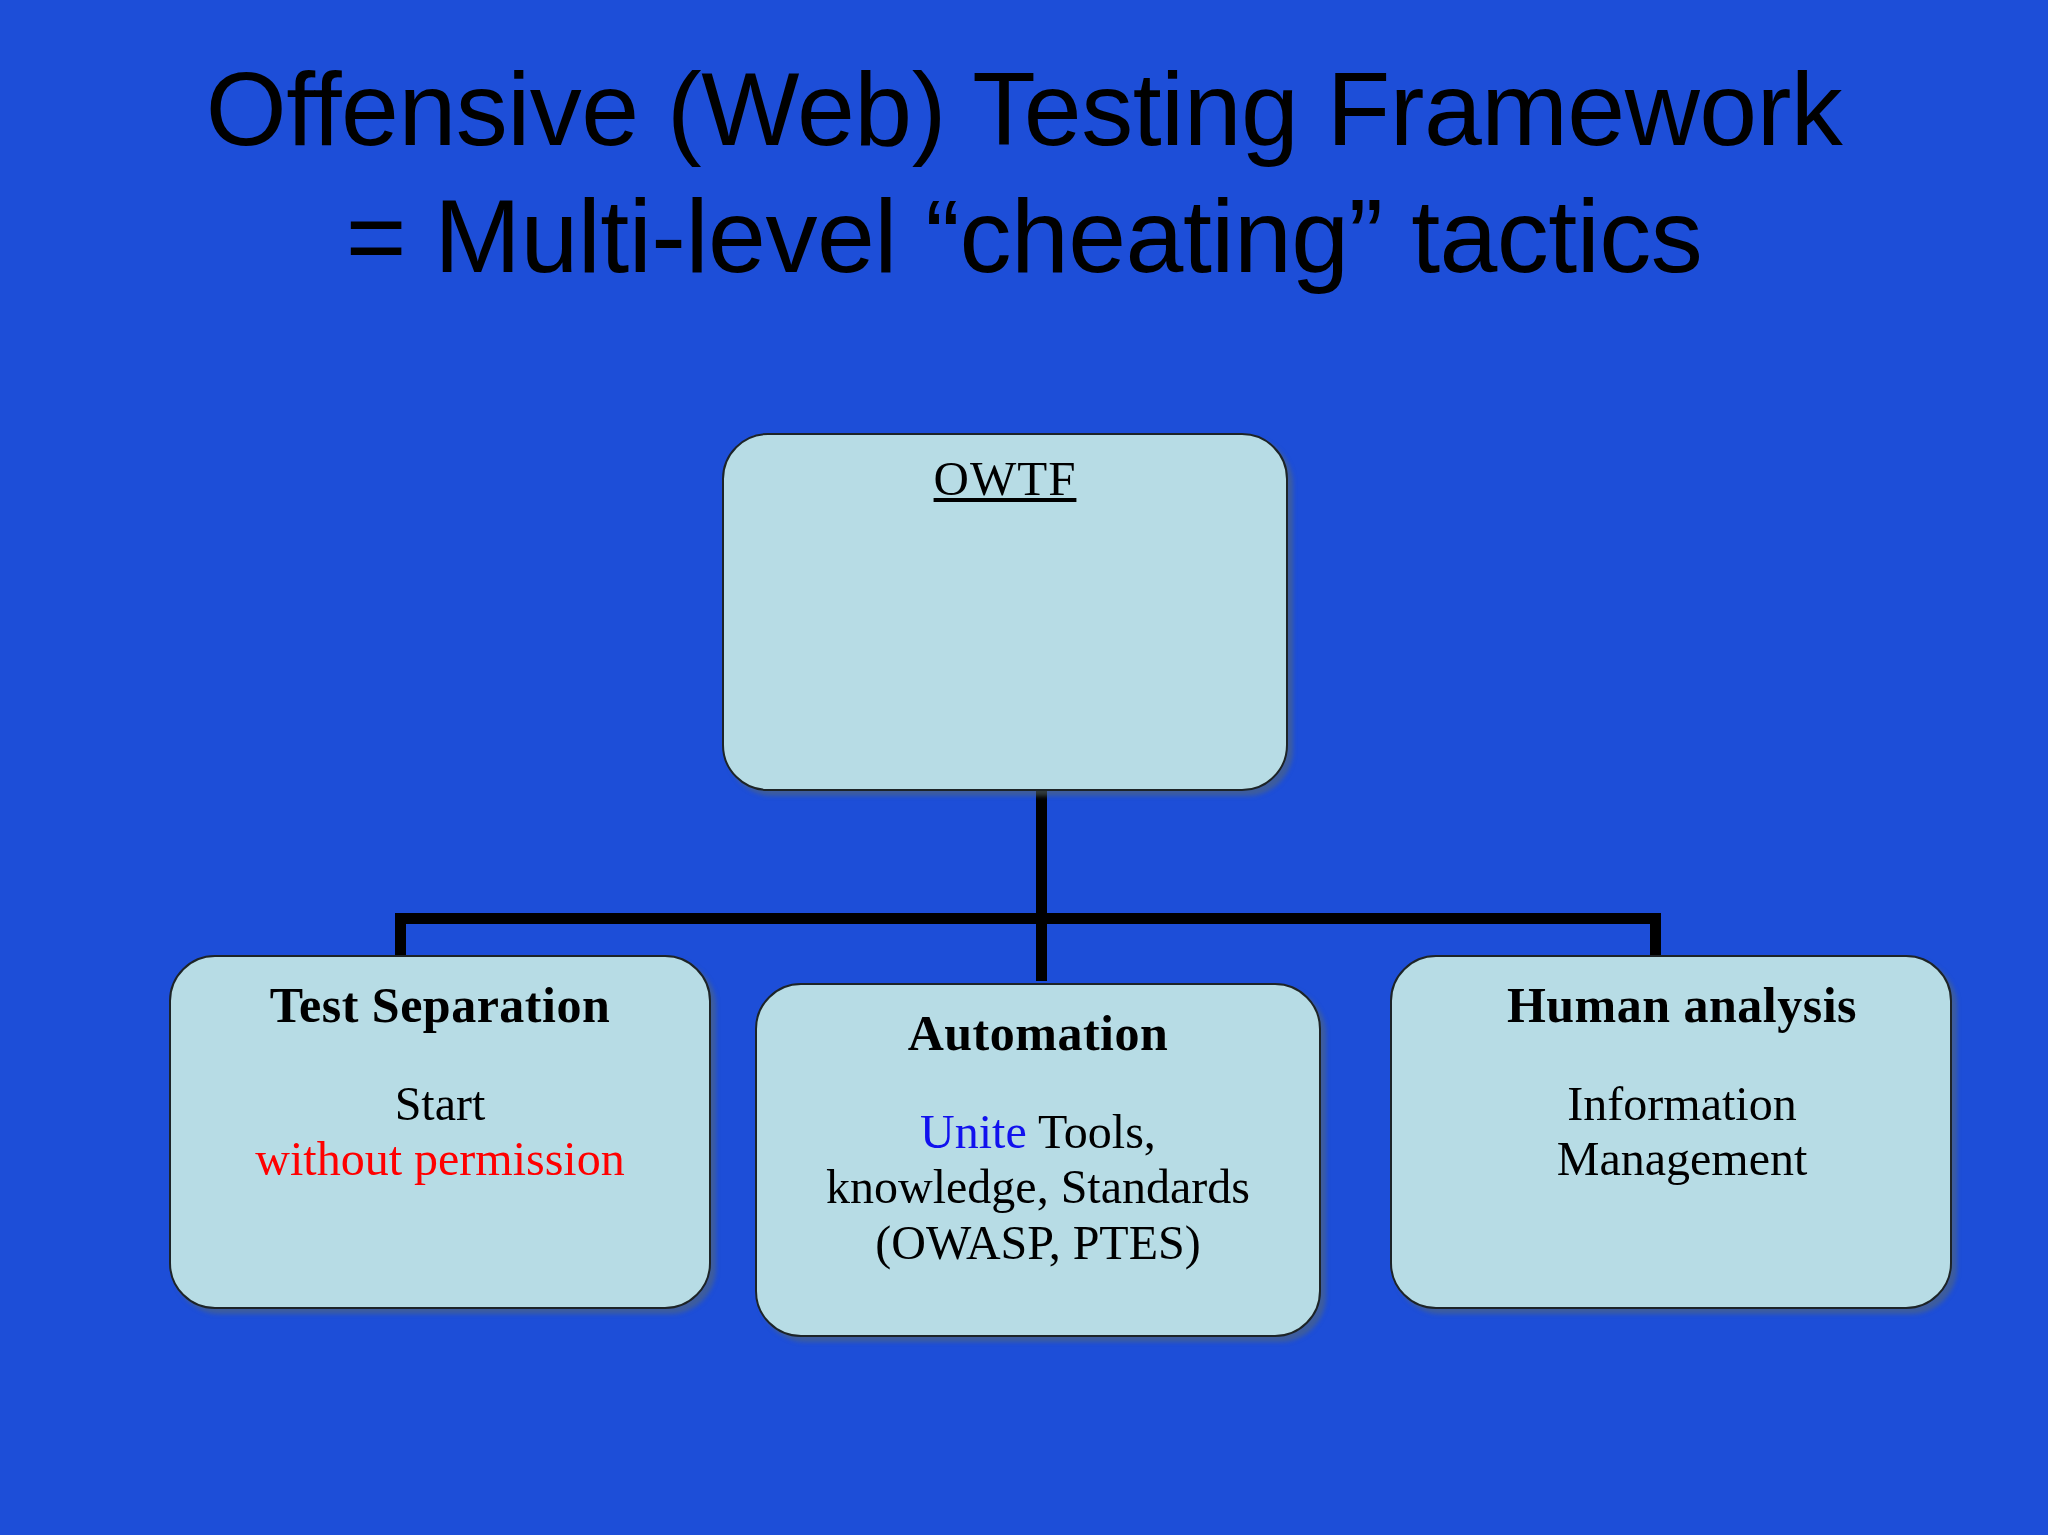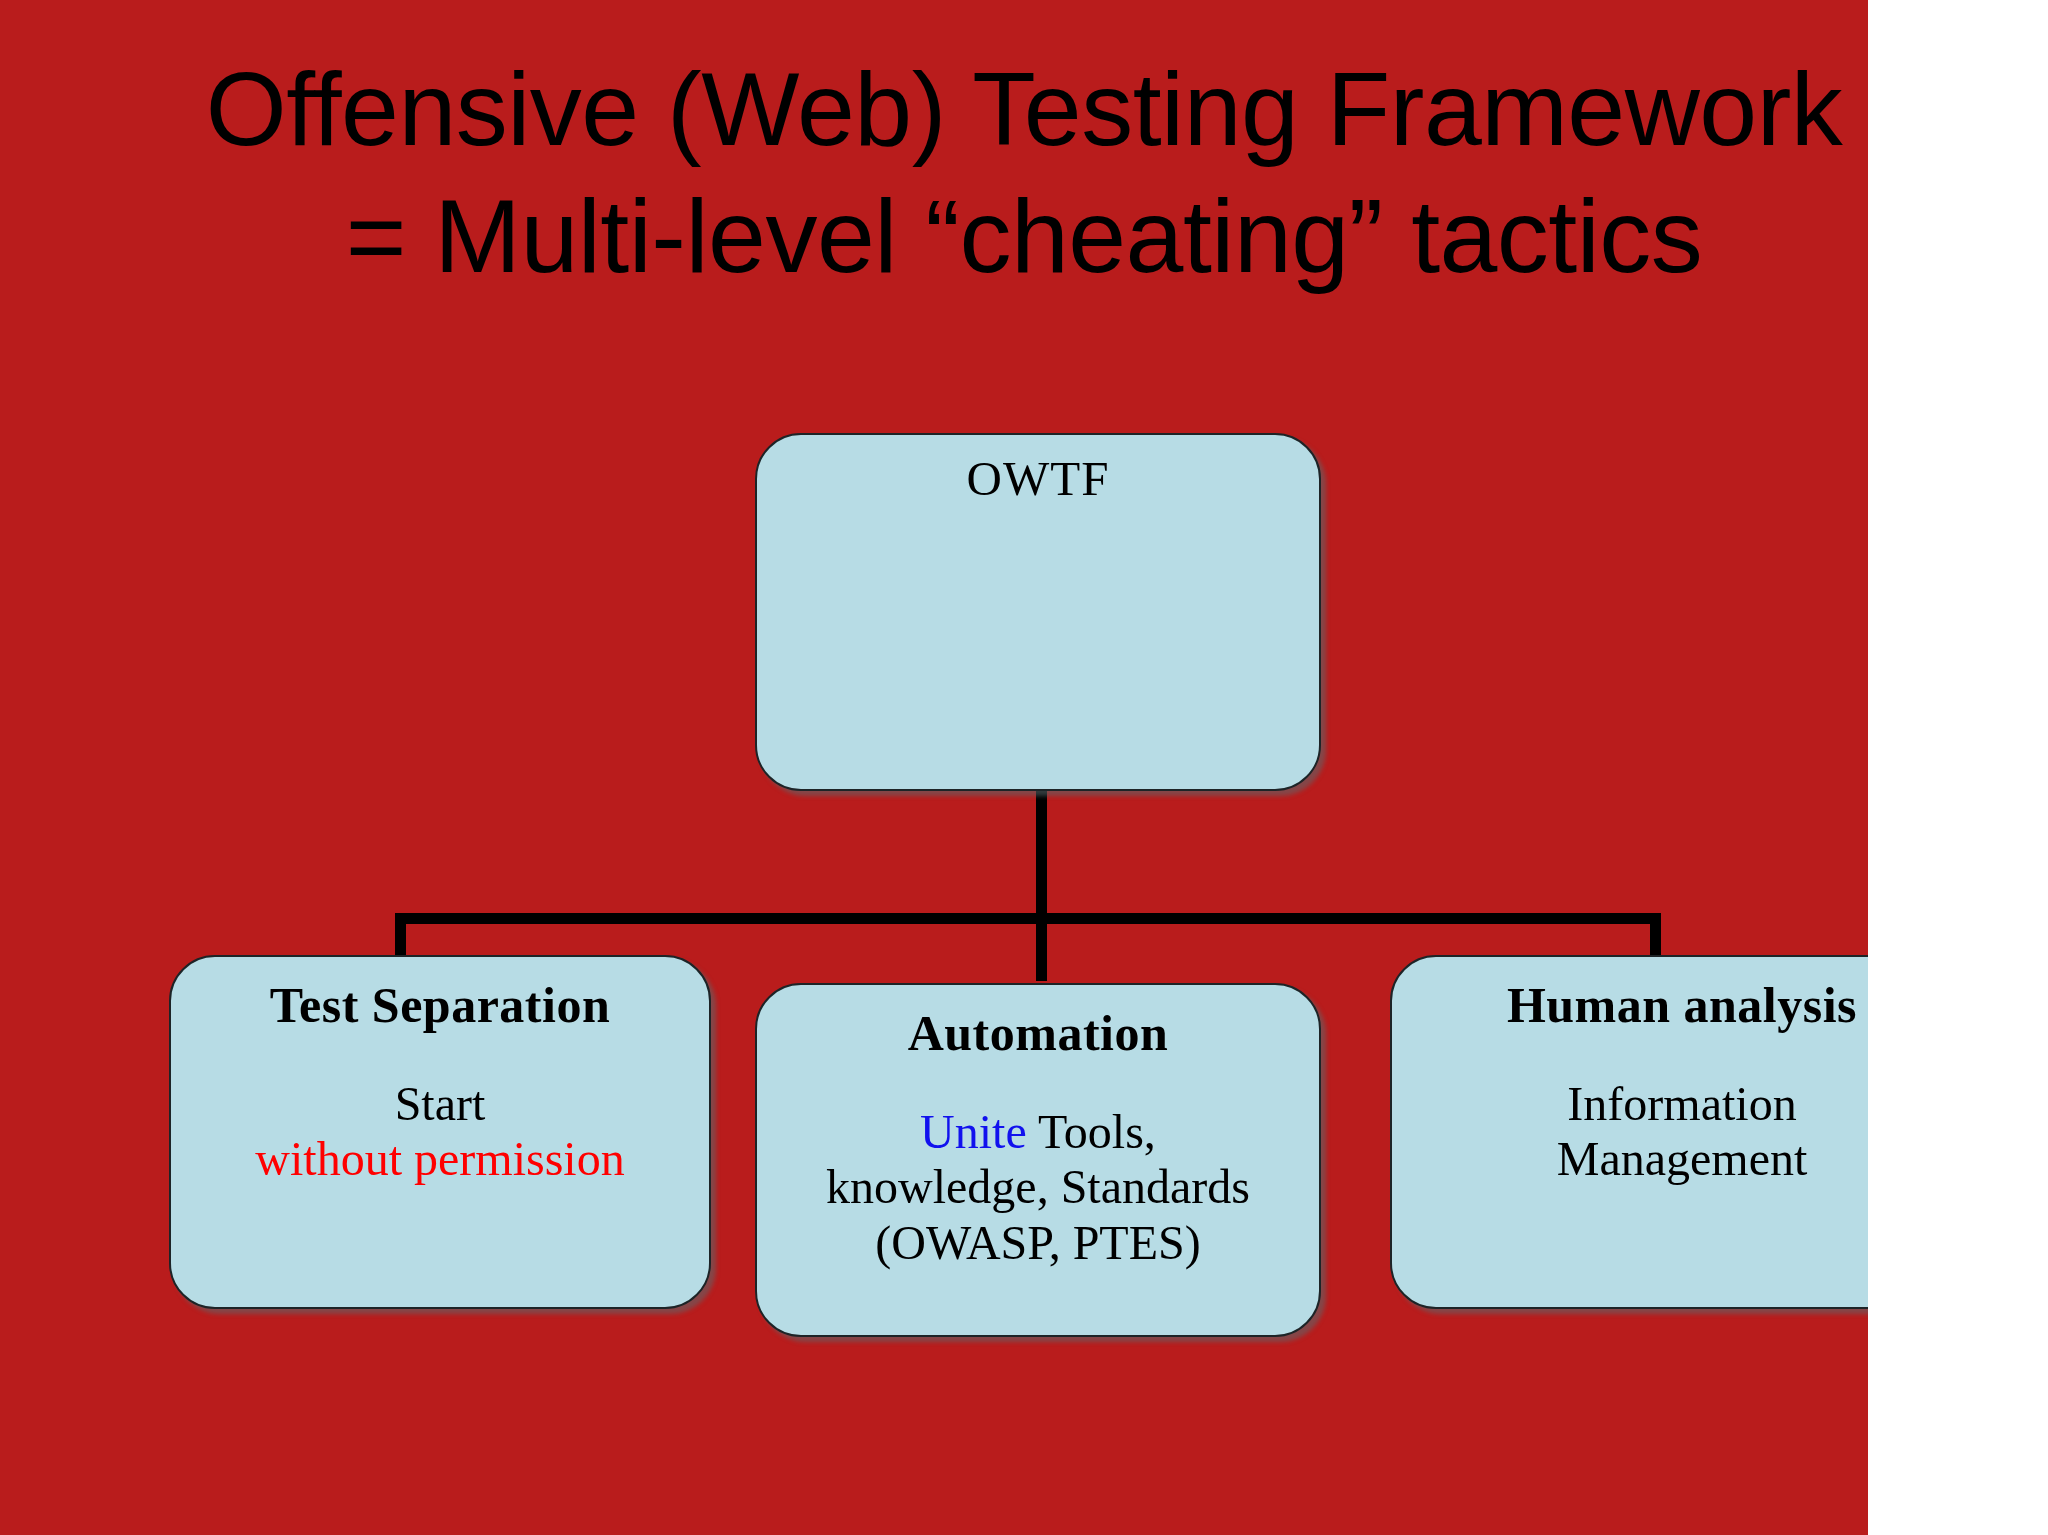--- a/index.html
+++ b/index.html
@@ -6,23 +6,23 @@
   html, body {
     margin: 0;
     padding: 0;
     background: #ffffff;
   }
   body {
     font-family: "Liberation Serif", "DejaVu Serif", serif;
   }
   #slide {
     position: relative;
-    width: 1868px;
+    width: 2048px;
     height: 1535px;
-    background: #b91c1c;
+    background: #1d4ed8;
     overflow: hidden;
   }
 
   
   .title-block {
     position: absolute;
     left: 0;
     top: 46px;
     width: 2048px;
     text-align: center;
@@ -40,24 +40,25 @@
     position: absolute;
     box-sizing: border-box;
     background: #b7dce5;
     border: 2px solid #1d2427;
     border-radius: 46px;
     box-shadow: 5px 5px 4px rgba(90,105,110,0.55);
     text-align: center;
     color: #000000;
   }
   .node-root {
-    left: 755px;
+    left: 722px;
     top: 433px;
     width: 566px;
     height: 358px;
+    text-decoration: underline;
   }
   .node-leaf {
     top: 955px;
     height: 354px;
   }
   #node-test-separation { left: 125px;  width: 542px; margin-left: 44px; }
   #node-automation      { left: 755px;  width: 566px; margin-top: 28px; }
   #node-human-analysis  { left: 1390px; width: 562px; padding-left: 22px; }
 
   .node-title {

